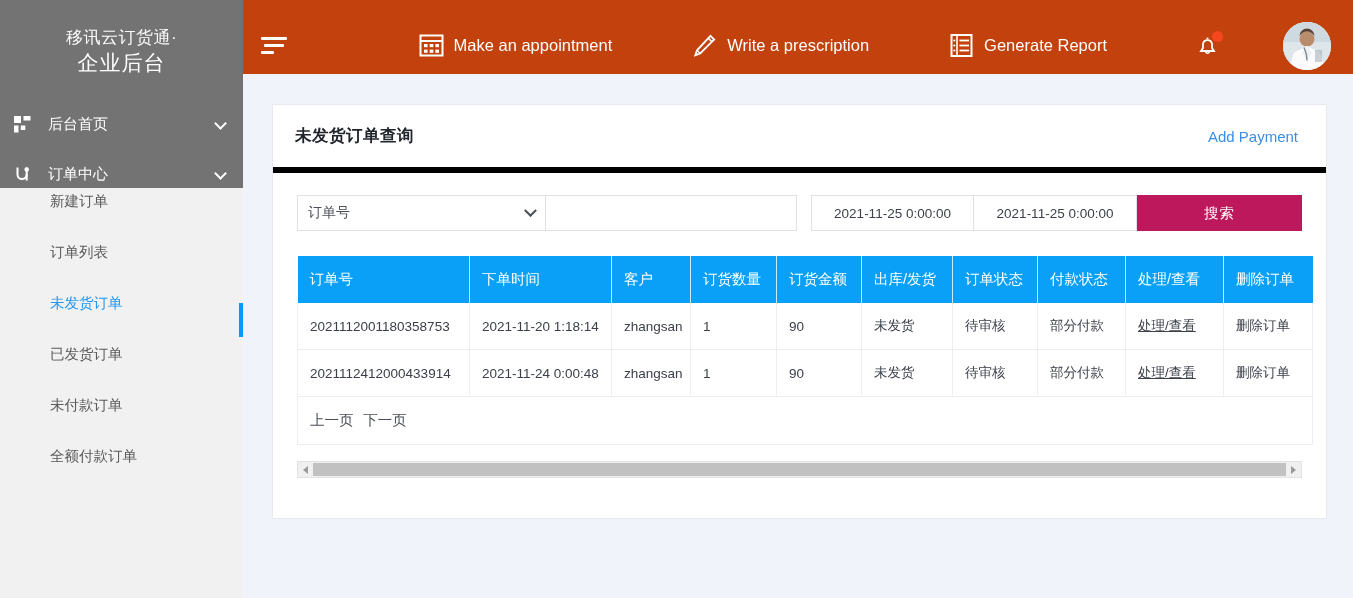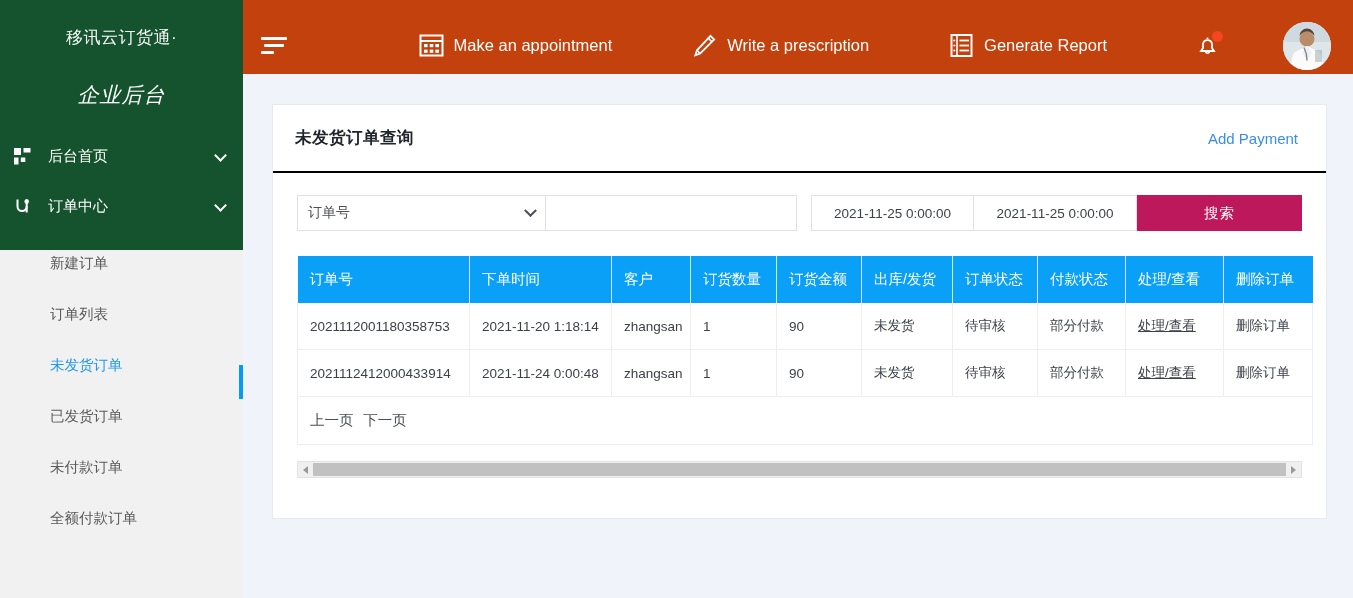--- a/index.html
+++ b/index.html
@@ -12,39 +12,37 @@
   .app { position: relative; width: 1353px; height: 598px; display: flex; }
 
   
   .sidebar {
     width: 243px; height: 598px;
     flex: 0 0 243px;
     position: relative;
     background: #f1f1f1;
   }
   .sidebar-top {
-    background: #14532d;
-    height: 250px;
+    background: #737373;
+    height: 188px;
     position: relative;
   }
   .brand {
     color: #ffffff;
     font-size: 17px;
     text-align: center;
     padding-top: 26px;
     letter-spacing: 0.5px;
     opacity: .97;
   }
   .sys-title {
     color: #ffffff;
     font-size: 21px;
     text-align: center;
-    margin-top: 32px;
     letter-spacing: 1px;
-    font-style: italic;
   }
   .sys-sub {
     color: #ffffff;
     font-size: 15px;
     text-align: center;
     margin-top: 7px;
     letter-spacing: .5px;
   }
   .nav-group {
     margin-top: 22px;
@@ -166,21 +164,21 @@
     overflow: hidden;
   }
   .card {
     background: #fff;
     width: 100%;
     height: 415px;
     border: 1px solid #e6e9ef;
   }
   .card-head {
     height: 68px;
-    border-bottom: 2px solid #000000;
+    border-bottom: 6px solid #000000;
     display: flex;
     align-items: center;
     padding: 0 28px 0 22px;
   }
   .card-title {
     font-size: 16.5px;
     font-weight: bold;
     color: #20242b;
     letter-spacing: .5px;
   }

